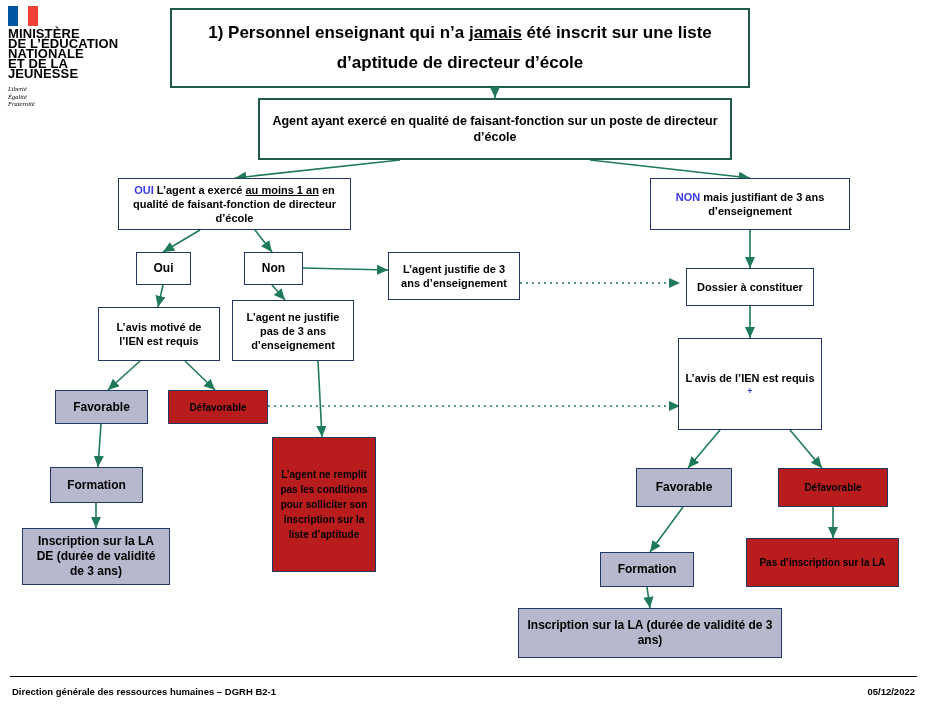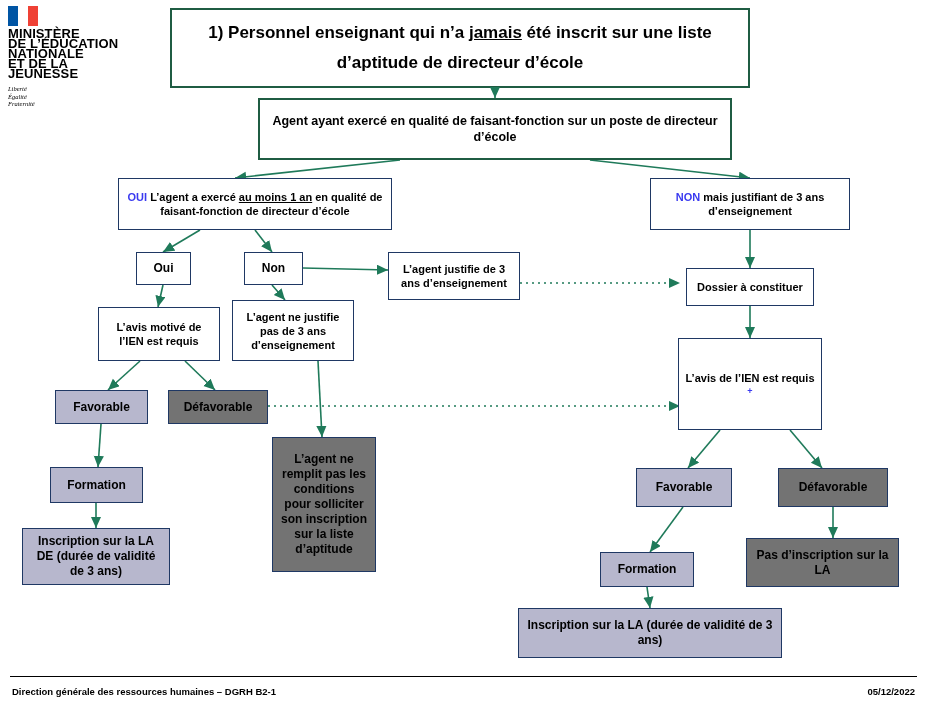--- a/index.html
+++ b/index.html
@@ -88,22 +88,22 @@
   }
   .box-grey {
     border: 1px solid #1f3864;
     background: #b7b7cd;
     font-size: 12px;
     line-height: 15px;
     padding: 3px 6px;
   }
   .box-yellow {
     border: 1px solid #1f3864;
-    background: #737373;
-    font-size: 12px;
+    background: #b91c1c;
+    font-size: 10px;
     line-height: 15px;
     padding: 3px 6px;
   }
   .oui-prefix { color: #3a3af0; }
   .ul { text-decoration: underline; }
 
   
   #arrows {
     position: absolute;
     left: 0;
@@ -209,21 +209,21 @@
     </g>
 
     <g stroke="#1f7a5a" stroke-width="1.6" fill="none" stroke-dasharray="2,4" marker-end="url(#ah)">
       <path d="M520,283 L680,283"></path>
       <path d="M268,406 L680,406"></path>
     </g>
   </svg>
 
   <div class="box box-green" style="left:258px; top:98px; width:474px; height:62px;">Agent ayant exercé en qualité de faisant-fonction sur un poste de directeur d’école</div>
 
-  <div class="box box-blue" style="left:118px; top:178px; width:274px; height:52px;">
+  <div class="box box-blue" style="left:118px; top:178px; width:233px; height:52px;">
     <div>
       <span class="oui-prefix">OUI</span><span> L’agent a exercé </span><span class="ul">au moins 1 an</span><span> en qualité de faisant-fonction de directeur d’école</span>
     </div>
   </div>
 
   <div class="box box-blue" style="left:650px; top:178px; width:200px; height:52px;">
     <div>
       <span class="oui-prefix">NON</span><span> mais justifiant de 3 ans d’enseignement</span>
     </div>
   </div>

